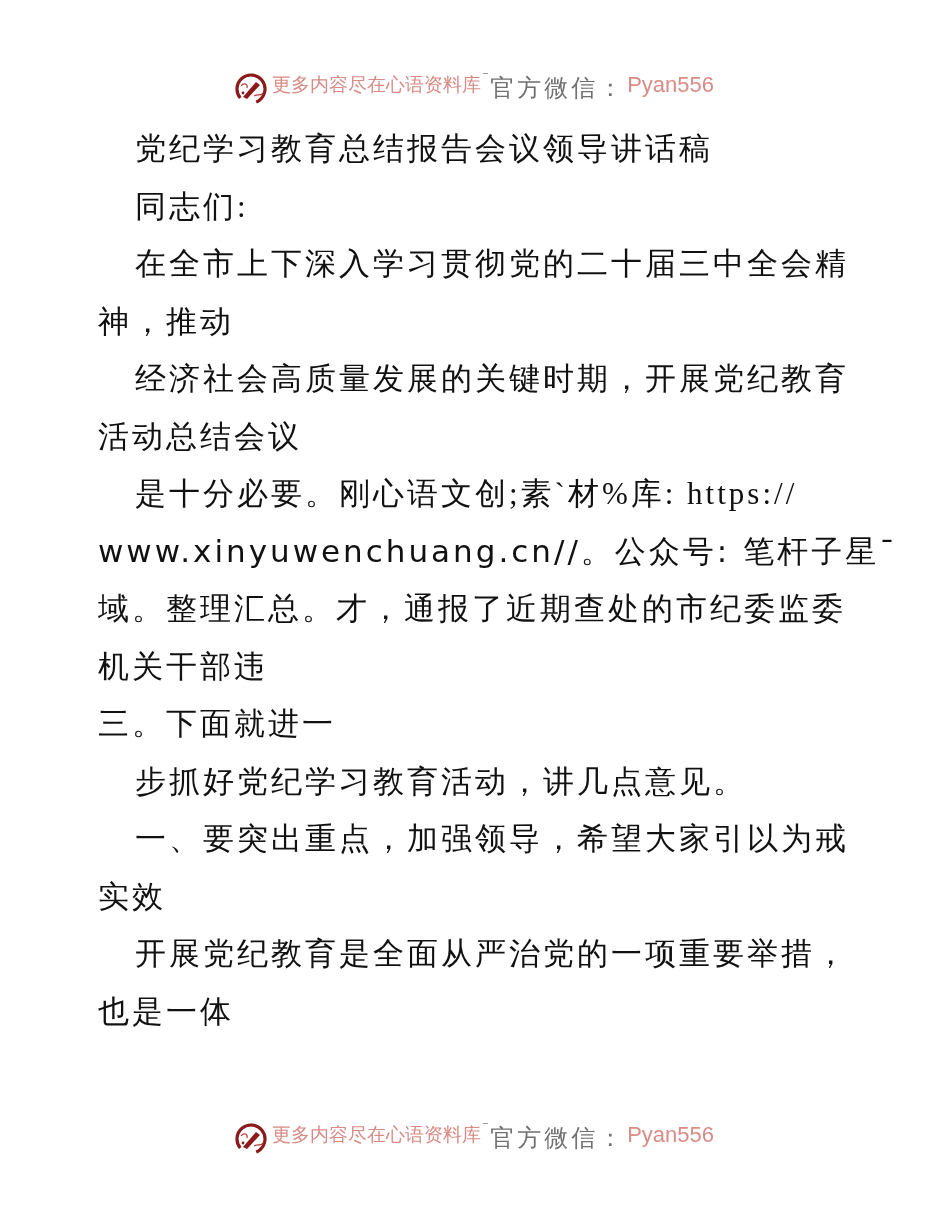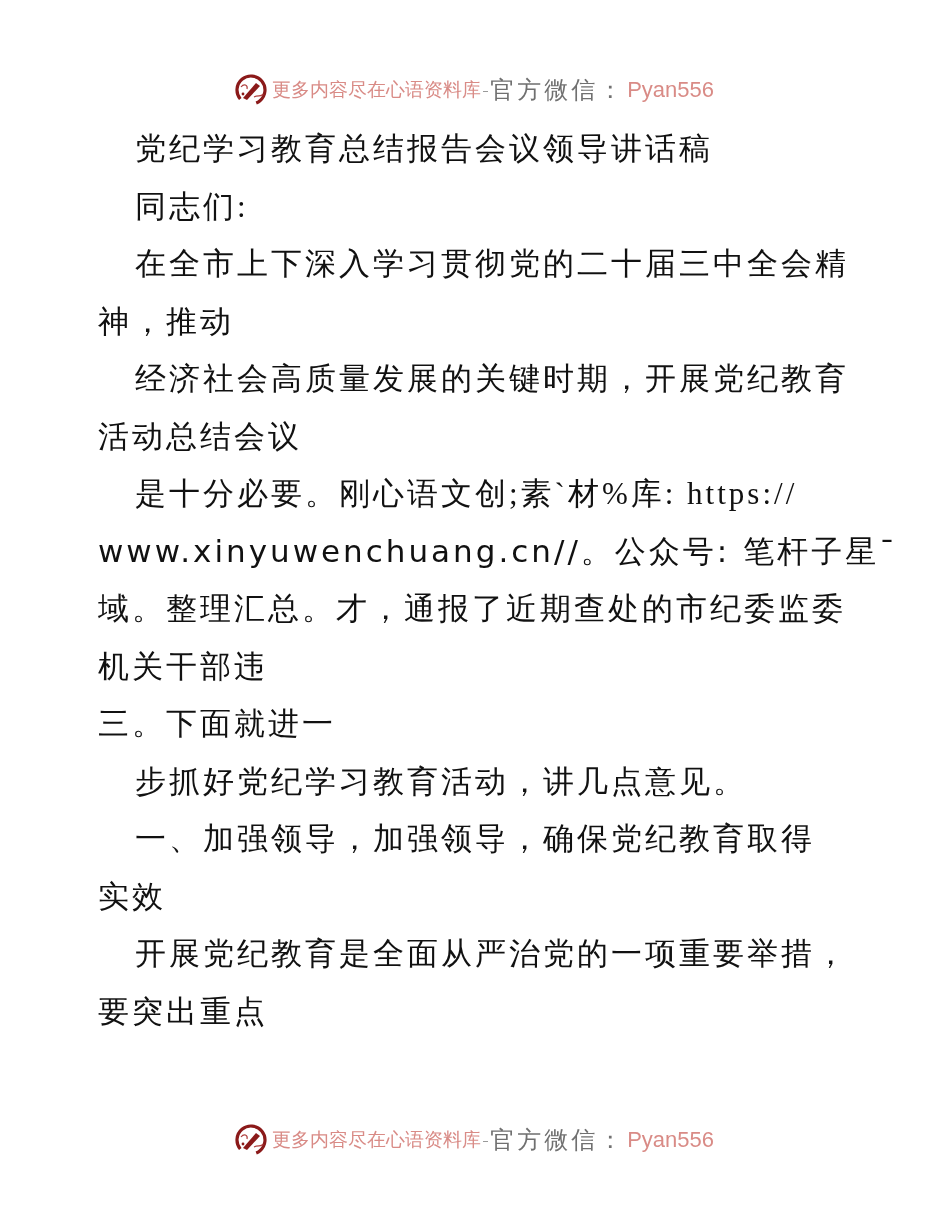--- a/index.html
+++ b/index.html
@@ -14,21 +14,21 @@
       overflow: hidden;
       font-family: "DejaVu Serif", "Liberation Serif", serif;
       color: #111111;
     }
     .watermark {
       position: absolute;
       left: 234px;
       width: 480px;
       height: 36px;
       display: flex;
-      align-items: center;
+      align-items: flex-start;
       white-space: nowrap;
     }
     .watermark.top { top: 72px; }
     .watermark.bottom { top: 1122px; }
     .wm-logo {
       width: 34px;
       height: 34px;
       margin-right: 4px;
       flex: 0 0 auto;
     }
@@ -103,24 +103,24 @@
   <div class="line indent">在全市上下深入学习贯彻党的二十届三中全会精</div>
   <div class="line">神，推动</div>
   <div class="line indent">经济社会高质量发展的关键时期，开展党纪教育</div>
   <div class="line">活动总结会议</div>
   <div class="line indent">是十分必要。刚心语文创;素`材%库: https://</div>
   <div class="line">www.xinyuwenchuang.cn//。公众号: 笔杆子星¯</div>
   <div class="line">域。整理汇总。才，通报了近期查处的市纪委监委</div>
   <div class="line">机关干部违</div>
   <div class="line">三。下面就进一</div>
   <div class="line indent">步抓好党纪学习教育活动，讲几点意见。</div>
-  <div class="line indent">一、加强领导，加强领导，确保党纪教育取得</div>
+  <div class="line indent">一、要突出重点，加强领导，希望大家引以为戒</div>
   <div class="line">实效</div>
   <div class="line indent">开展党纪教育是全面从严治党的一项重要举措，</div>
-  <div class="line">要突出重点</div>
+  <div class="line">也是一体</div>
 </div>
 
 <div class="watermark bottom">
   <svg class="wm-logo" viewBox="0 0 34 34">
     <circle cx="17" cy="17" r="14" fill="none" stroke="#8b1a1a" stroke-width="3.2" stroke-dasharray="70 18" transform="rotate(140 17 17)"></circle>
     <path d="M9 25 L22 10 L26 13 L13 27 Z" fill="#8b1a1a"></path>
     <path d="M7 14 C10 10, 14 12, 13 16" fill="none" stroke="#b04040" stroke-width="1.2"></path>
     <path d="M20 24 C24 22, 28 24, 29 21" fill="none" stroke="#b04040" stroke-width="1.2"></path>
     <circle cx="9" cy="21" r="1.4" fill="#8b1a1a"></circle>
   </svg>

